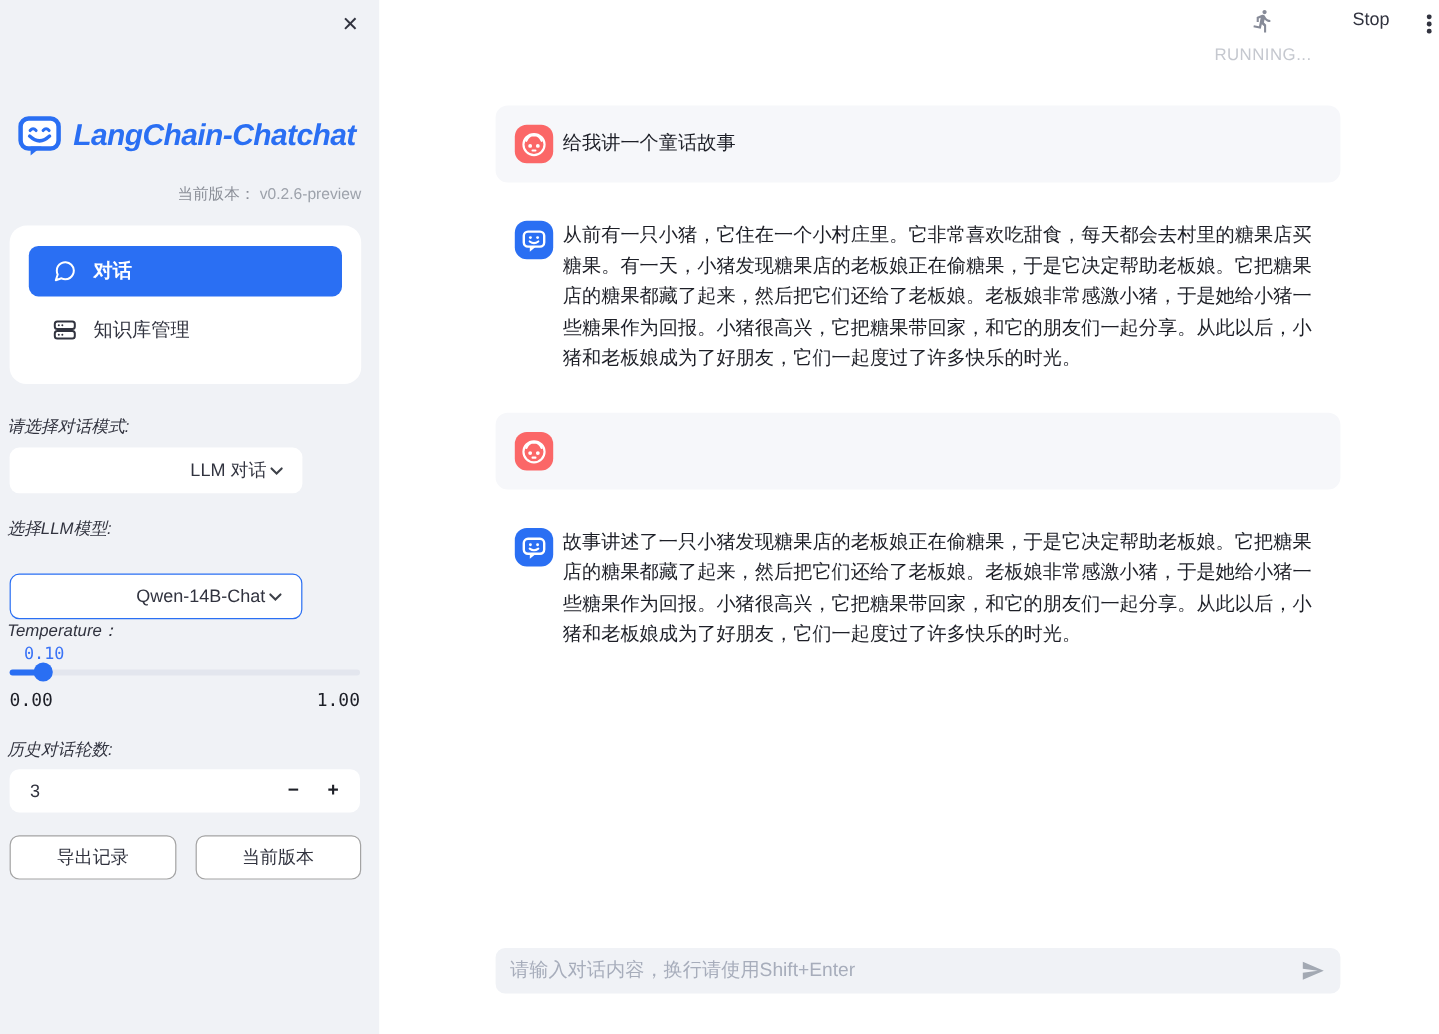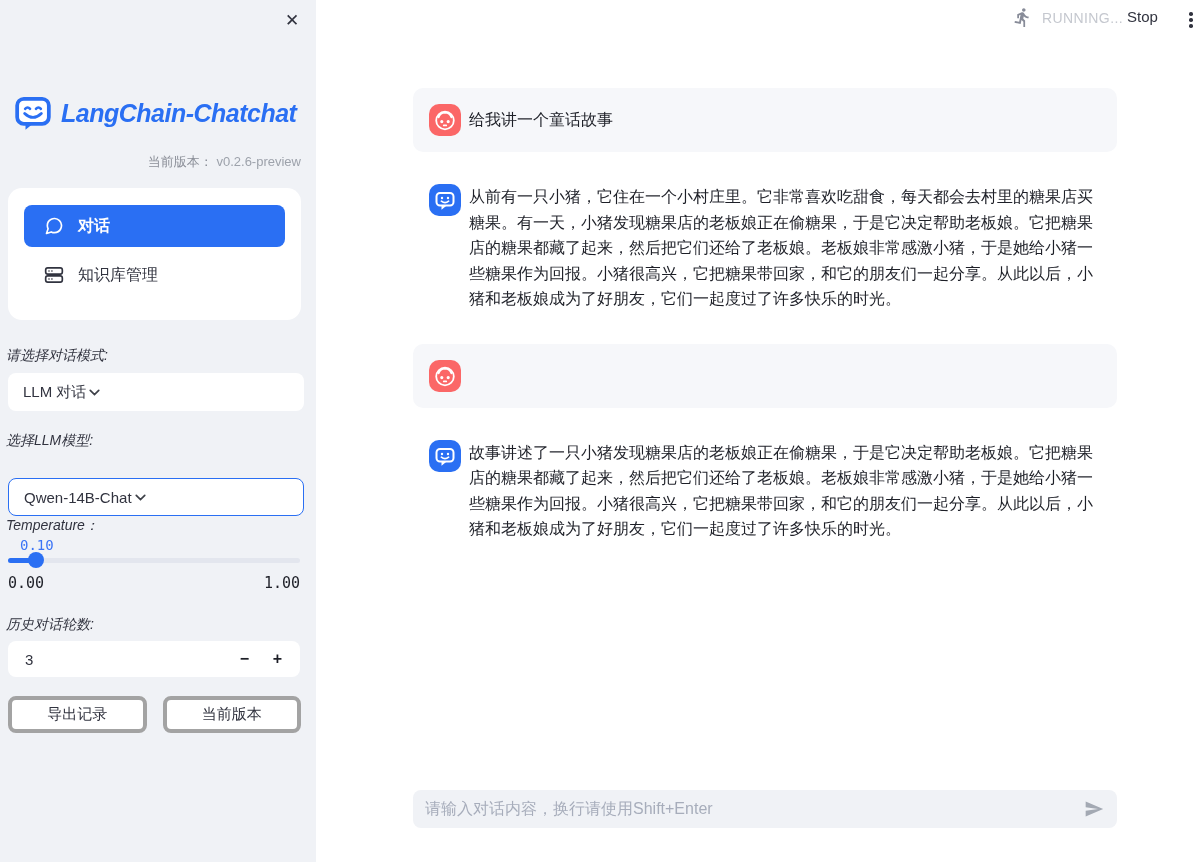--- a/index.html
+++ b/index.html
@@ -19,44 +19,44 @@
   .version-label { color:#8b8f98; }
   .version-value { color:#9da2ab; }
   .nav-card { position:absolute; left:8px; top:188px; width:293px; height:132px;
     background:#fff; border-radius:14px; padding:17px 16px; }
   .nav-item { height:42px; border-radius:8px; display:flex; align-items:center;
     padding-left:20px; gap:14px; font-size:16px; cursor:pointer; }
   .nav-item.active { background:#2a6ff3; color:#fff; font-weight:bold; }
   .nav-item.idle { color:#31333f; margin-top:7px;gap:14px; }
   .nav-item svg { width:20px; height:20px; flex:none; }
   .field-label { position:absolute; left:6px; font-size:14px; color:#31333f; white-space:nowrap;font-style:italic; }
-  .select-box { position:absolute; left:8px; width:296px; height:38px; background:#fff; border-radius:8px;
-    display:flex; align-items:center; justify-content:flex-start; padding:0 13px 0 15px;
+  .select-box { position:absolute; left:8px; width:244px; height:38px; background:#fff; border-radius:8px;
+    display:flex; align-items:center; justify-content:flex-end; padding:0 13px 0 15px;
     font-size:15px; cursor:pointer; }
   .select-box.focused { border:1.5px solid #2a6ff3; }
   .chev { width:17px; height:17px; }
   .temp-value { position:absolute; left:20px; top:537px; font-family:"DejaVu Sans Mono", monospace;
     font-size:14px; color:#3b74f6; }
   .slider-track { position:absolute; left:8px; top:558px; width:292px; height:5px;
     background:#e3e6ee; border-radius:3px; cursor:pointer; }
   .slider-fill { position:absolute; left:0; top:0; width:28px; height:5px; background:#2a6ff3; border-radius:3px; }
   .slider-thumb { position:absolute; left:20px; top:-6px; width:16px; height:16px;
     border-radius:50%; background:#2a6ff3; cursor:grab; }
   .slider-minmax { position:absolute; left:8px; top:574px; width:292px; display:flex; justify-content:space-between;
     font-family:"DejaVu Sans Mono", monospace; font-size:15px; color:#1d1f27; }
   .number-input { position:absolute; left:8px; top:641px; width:292px; height:36px; background:#fff;
     border-radius:8px; display:flex; align-items:center; padding:0 6px 0 17px; font-size:15px; }
   .number-value { flex:1; }
   .step-btn { width:33px; height:30px; display:flex; align-items:center; justify-content:center;
     font-size:16px; font-weight:bold; color:#1d1f27; cursor:pointer; }
   .side-buttons { position:absolute; left:8px; top:696px; width:293px; display:flex; gap:16px; }
-  .side-btn { flex:1; height:37px; background:#fff; border:4px solid #a3a3a3; border-radius:8px;
+  .side-btn { flex:1; height:37px; background:#fff; border:1px solid #a3a3a3; border-radius:8px;
     display:flex; align-items:center; justify-content:center; font-size:15px; color:#31333f; cursor:pointer; }
   
-  .status-widget { position:absolute; left:1012px; top:7px; display:flex; align-items:center; gap:9px; }
+  .status-widget { position:absolute; left:1012px; top:7px; display:flex; align-items:center; gap:9px;flex-direction:column; }
   .status-widget svg { width:21px; height:21px; }
   .status-text { font-size:14px; color:#c5c8cf; letter-spacing:0.4px; }
   .stop-btn { position:absolute; left:1127px; top:8px; font-size:15px; color:#31333f; cursor:pointer; }
   .kebab { position:absolute; left:1183px; top:10px; width:16px; height:20px;
     display:flex; flex-direction:column; align-items:center; justify-content:center; gap:2.5px; cursor:pointer; }
   .kebab i { width:3.5px; height:3.5px; border-radius:50%; background:#31333f; }
   
   .chat { position:absolute; left:413px; top:88px; width:704px; }
   .msg { display:flex; gap:8px; margin-bottom:24px; }
   .msg.user { background:#f6f7fa; border-radius:10px; padding:16px; align-items:center; }

